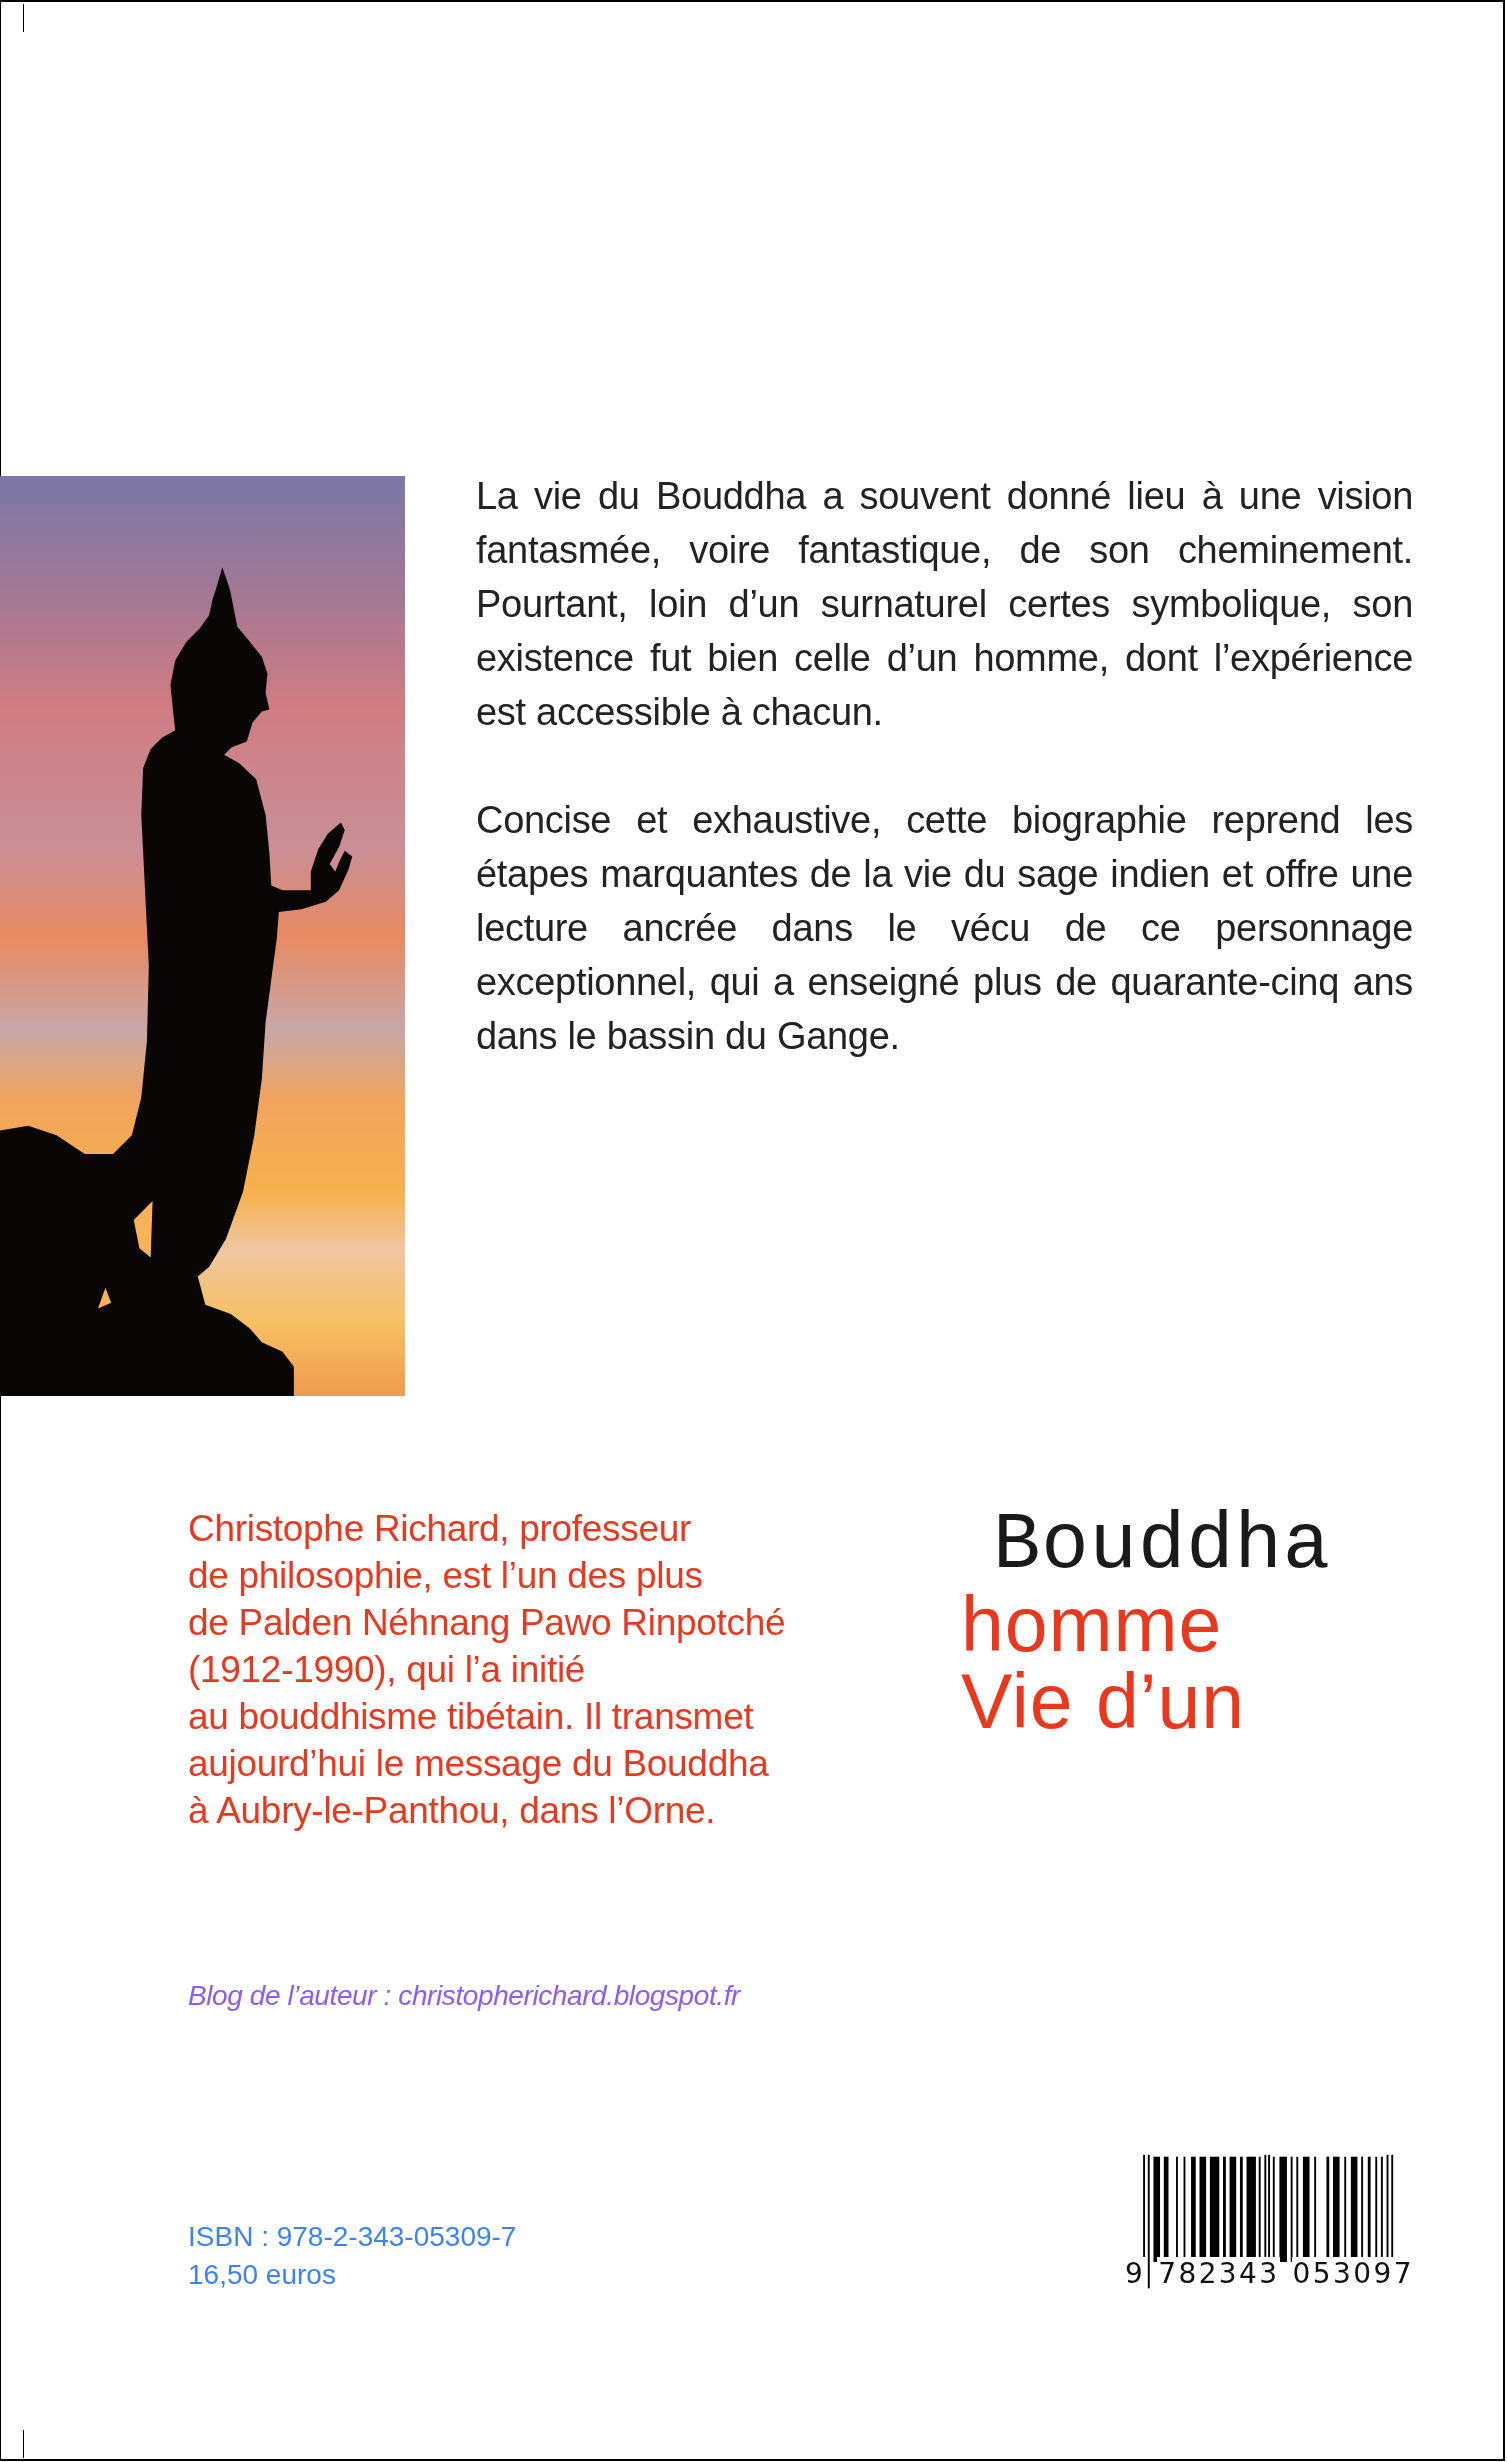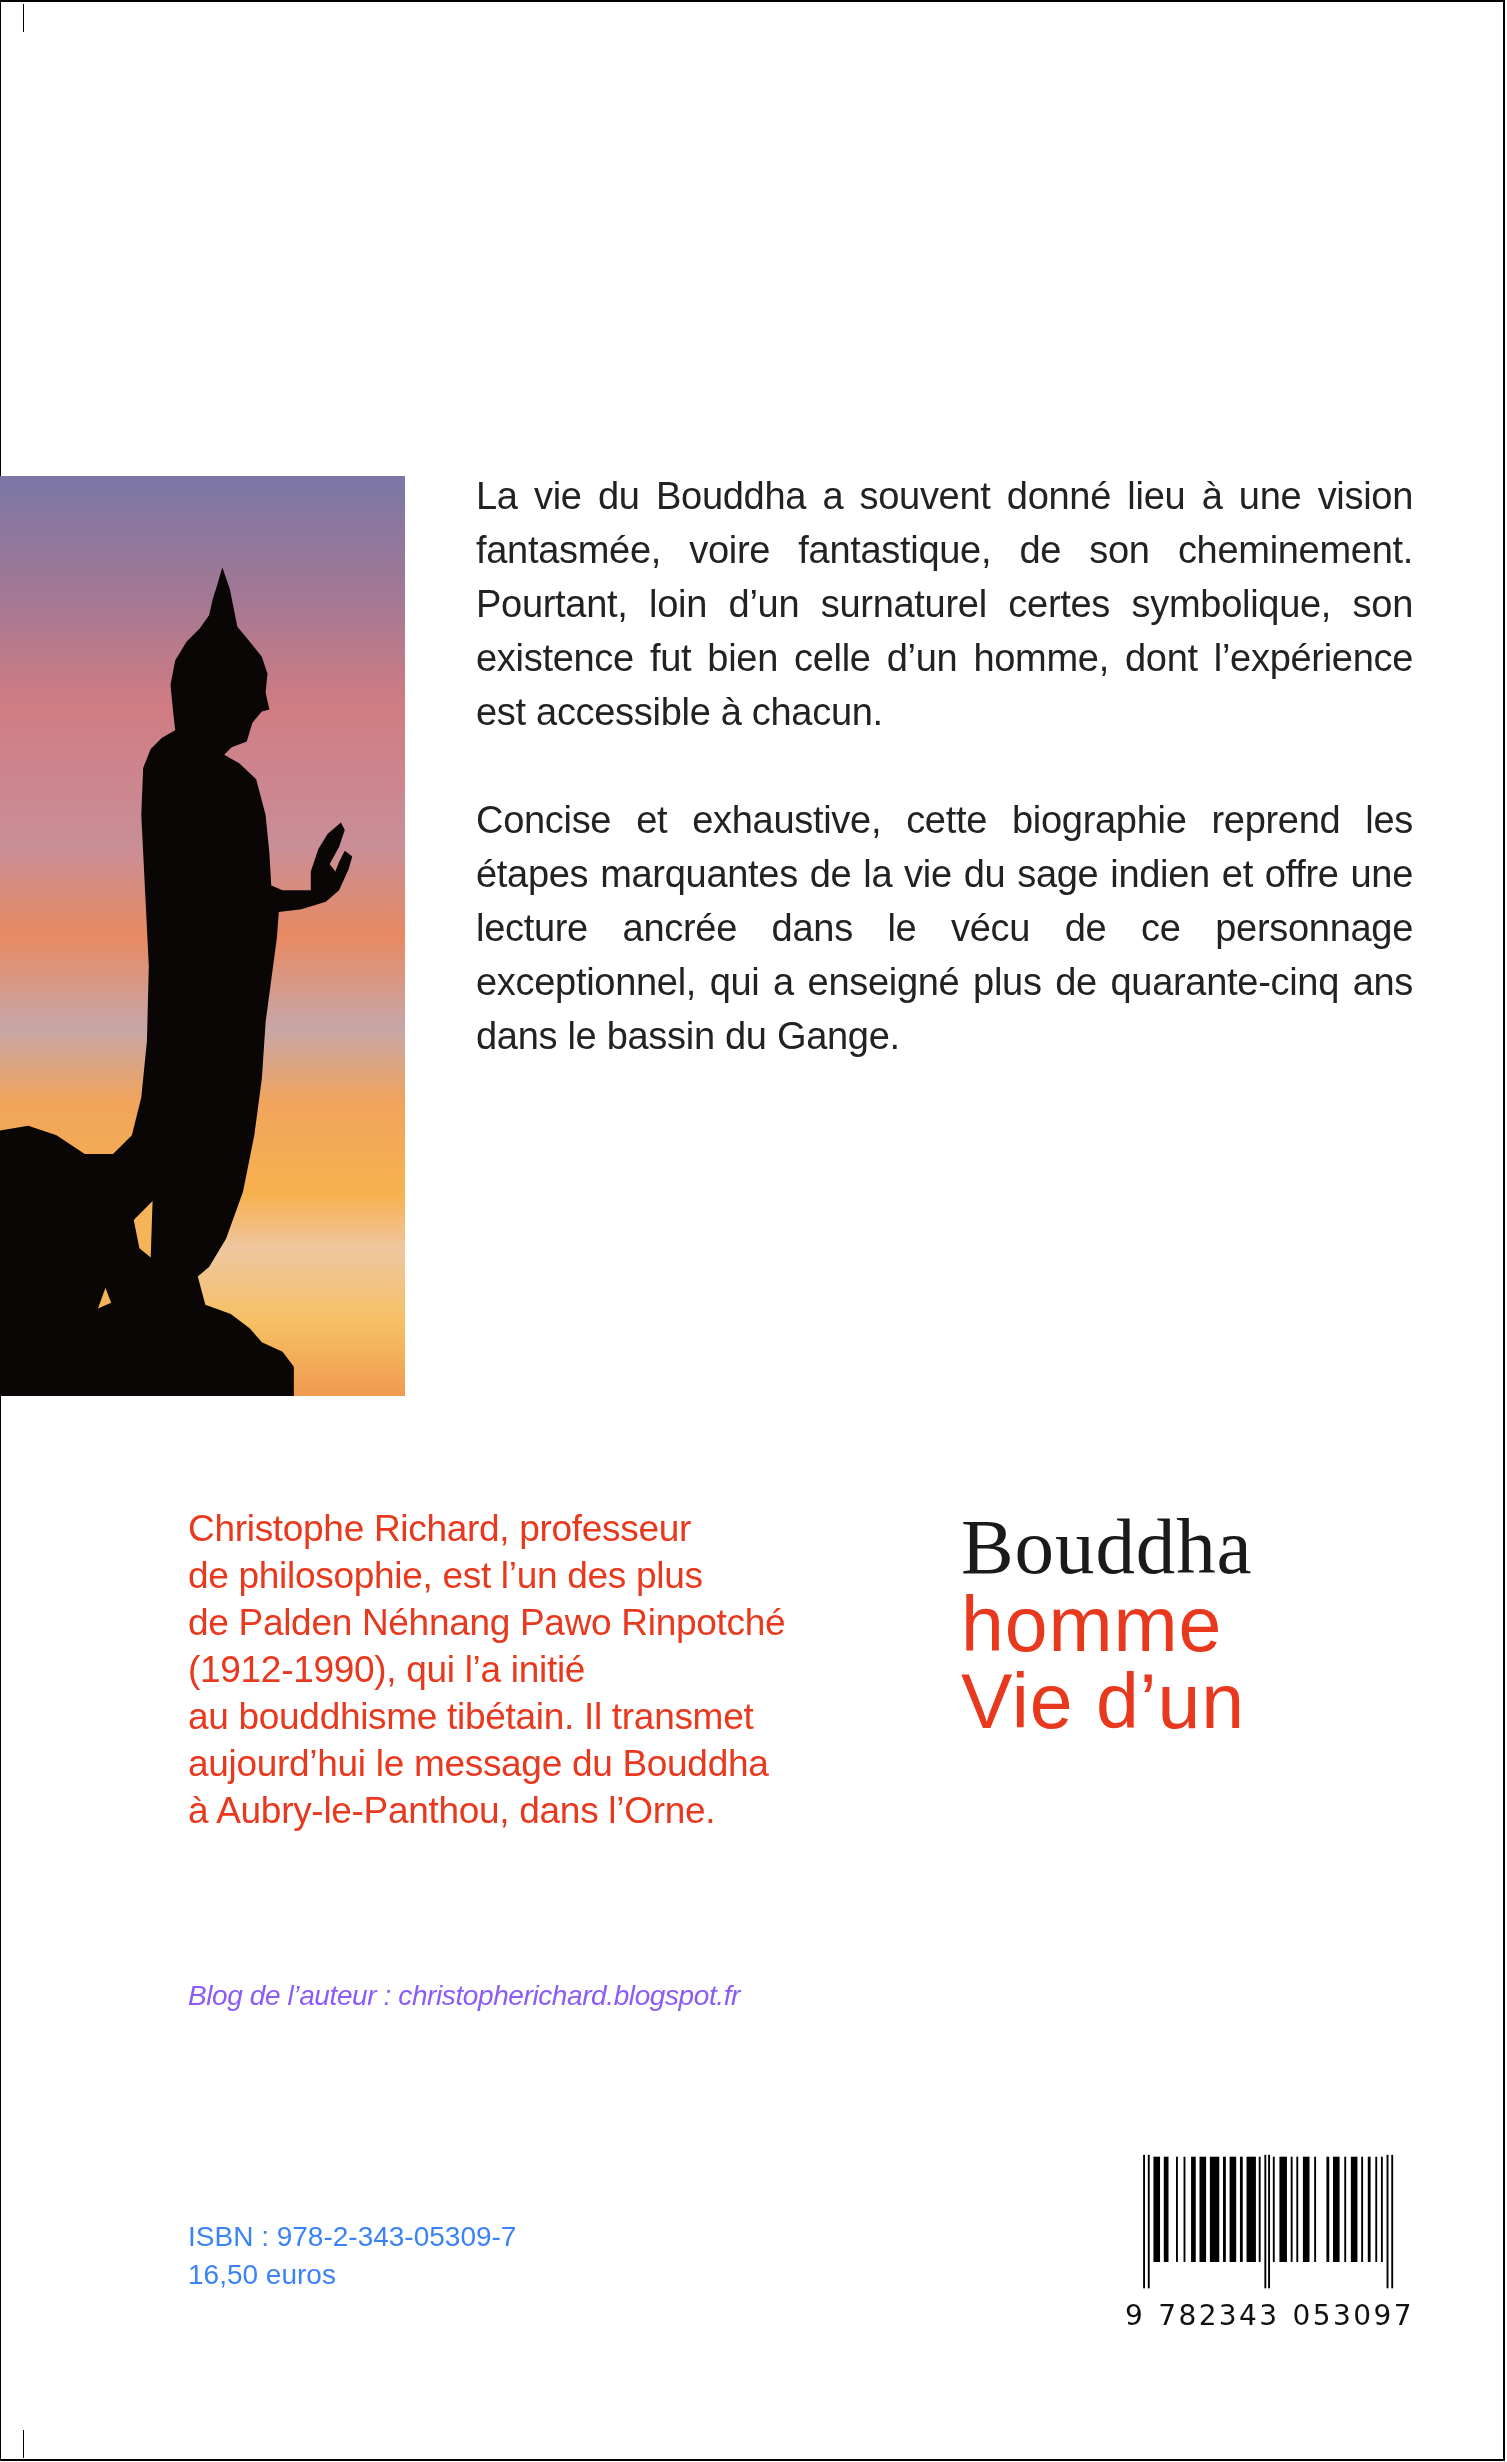--- a/index.html
+++ b/index.html
@@ -14,29 +14,29 @@
            font-size:38px; line-height:54px; letter-spacing:-0.3px; color:#222;
            font-family:"Liberation Sans", "DejaVu Sans", sans-serif; }
   .blurb p { margin:0; text-align:justify; text-align-last:left; }
   .blurb p + p { margin-top:54px; }
   .author { position:absolute; left:188px; top:1505px; width:678px;
             font-size:37px; line-height:47px; color:#e8381e; letter-spacing:-0.3px; }
   .author .ln { display:block; white-space:nowrap; }
   .blog { position:absolute; left:188px; top:1980px; font-size:28px; font-style:italic;
           color:#8b5cf6; letter-spacing:-0.4px; white-space:nowrap; }
   .title-block { position:absolute; left:961px; top:1507px; width:433px; }
-  .title-main { display:block; font-family:Liberation Serif, serif;
-                font-size:79px; line-height:79px; color:#1a1a1a; letter-spacing:0.9px; }
+  .title-main { display:block; font-family:Liberation Mono, monospace;
+                font-size:79px; line-height:79px; color:#1a1a1a; letter-spacing:0.9px;margin-left:32px; }
   .title-sub { display:block; font-size:77px; line-height:77px; color:#e8381e; letter-spacing:0.9px; }
   .isbn { position:absolute; left:188px; top:2218px; font-size:28px; line-height:38px; color:#3b82f6; }
   .isbn div { white-space:nowrap; }
   .barcode { position:absolute; left:1121px; top:2152px; width:283px; height:141px; }
   .barcode svg { display:block; }
   .barcode-digits { position:absolute; left:1124px; top:2257px; font-family:"DejaVu Sans", sans-serif;
-                    font-size:28px; color:#111; letter-spacing:2.4px; white-space:nowrap; background:transparent;margin-top:42px; }
+                    font-size:28px; color:#111; letter-spacing:2.4px; white-space:nowrap; background:transparent; }
   .barcode-digits span { background:#fff; padding:0 0.9px; }
 </style>
 </head>
 <body>
 
 <div class="frame"></div>
 <div class="cropmark" style="left:22.6px; top:3.8px;"></div>
 <div class="cropmark" style="left:22.6px; top:2430px;"></div>
 
 <div class="photo">

